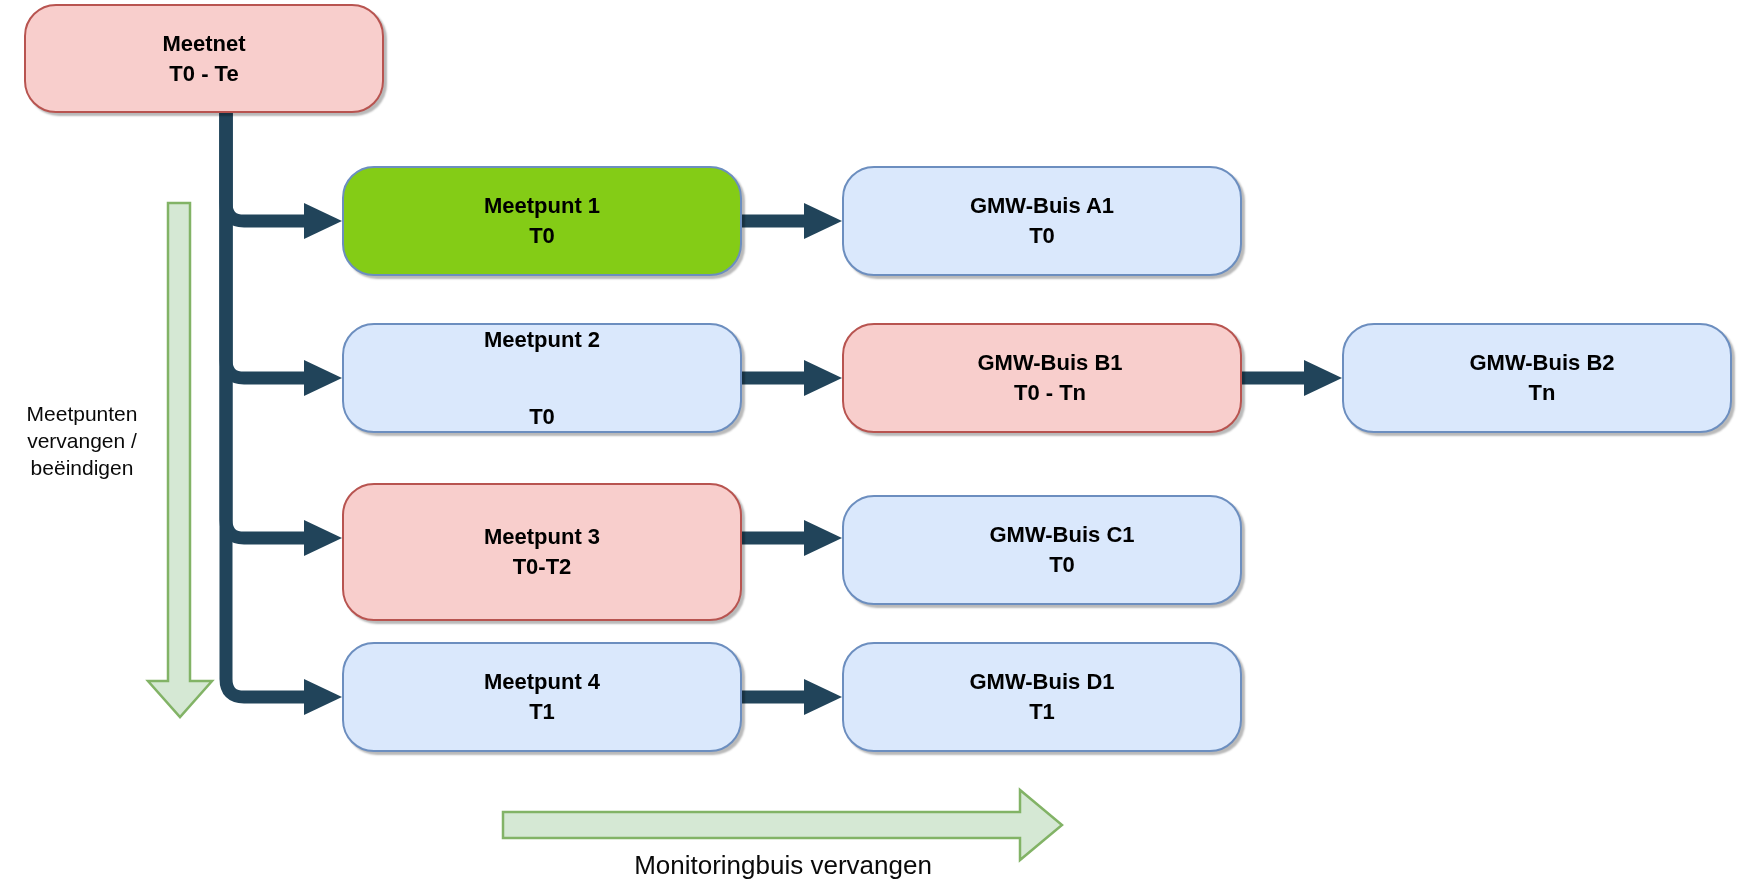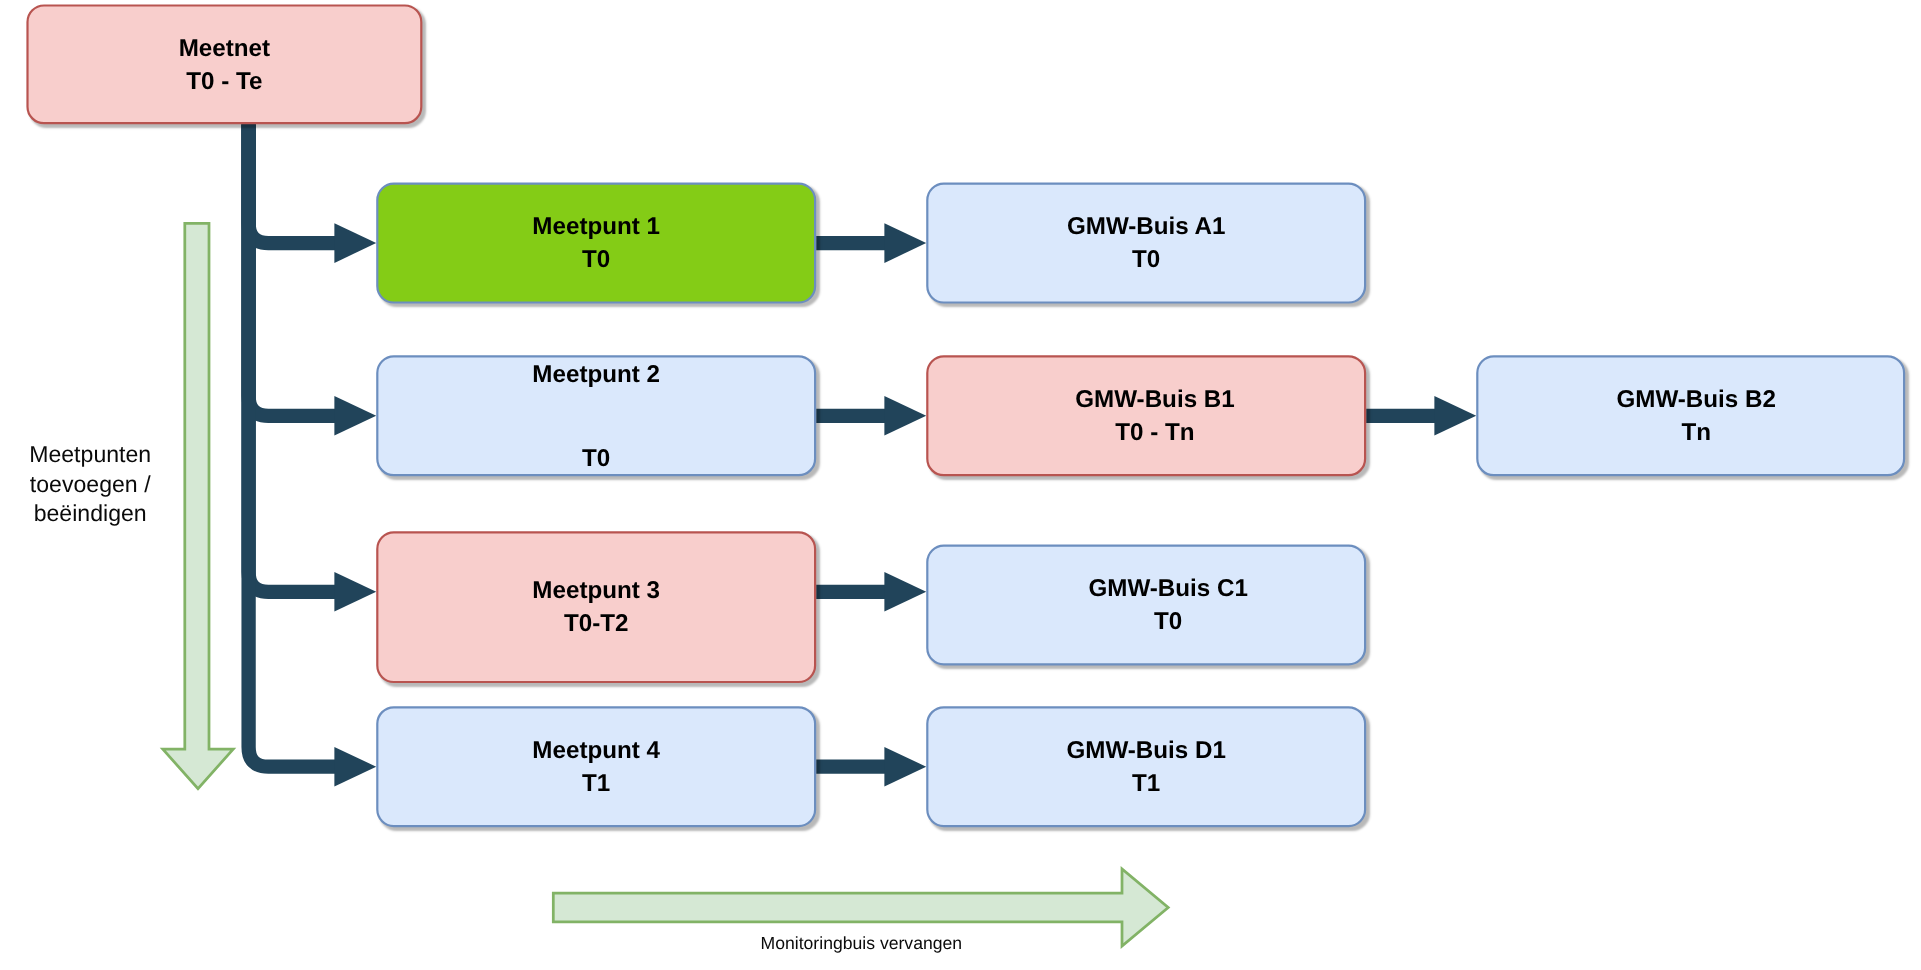--- a/index.html
+++ b/index.html
@@ -33,21 +33,21 @@
   .green-arrow {
     fill: #d5e8d4;
     stroke: #82b366;
     stroke-width: 2.5;
     stroke-linejoin: miter;
   }
   .node {
     position: absolute;
     box-sizing: border-box;
     border: 2px solid #666666;
-    border-radius: 16px;
+    border-radius: 32px;
     background: #eeeeee;
     box-shadow: 3px 3px 2px rgba(0,0,0,0.28);
     display: flex;
     flex-direction: column;
     align-items: center;
     justify-content: center;
     text-align: center;
     font-weight: bold;
     font-size: 22px;
     line-height: 30px;
@@ -62,21 +62,21 @@
     font-size: 21px;
     line-height: 27px;
     color: #0a0a0a;
   }
   .bottom-note {
     position: absolute;
     left: 503px;
     top: 850px;
     width: 560px;
     text-align: center;
-    font-size: 16px;
+    font-size: 26px;
     color: #0a0a0a;
   }
 </style>
 </head>
 <body>
 
 <div class="stage">
 
   <svg class="connectors" viewBox="0 0 1746 882">
 
@@ -148,18 +148,18 @@
     <div>Meetpunt 4</div>
     <div>T1</div>
   </div>
   <div class="node" style="left: 842px; top: 642px; width: 400px; height: 110px; background: rgb(218, 232, 252); border-color: rgb(108, 142, 191);">
     <div>GMW-Buis D1</div>
     <div>T1</div>
   </div>
 
   <div class="side-note">
     <div>Meetpunten</div>
-    <div>toevoegen /</div>
+    <div>vervangen /</div>
     <div>beëindigen</div>
   </div>
   <div class="bottom-note">Monitoringbuis vervangen</div>
 
 </div>
 
 </body></html>

